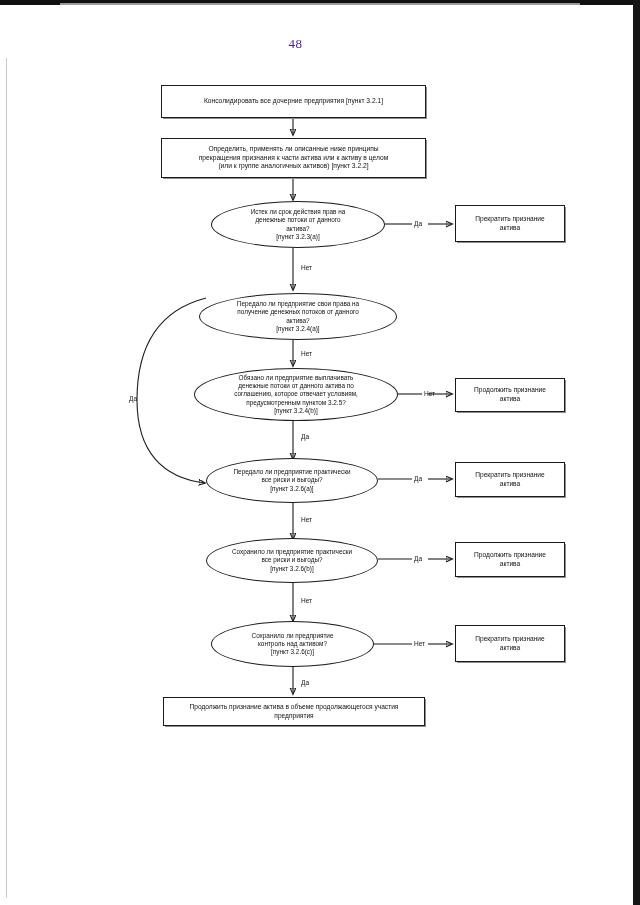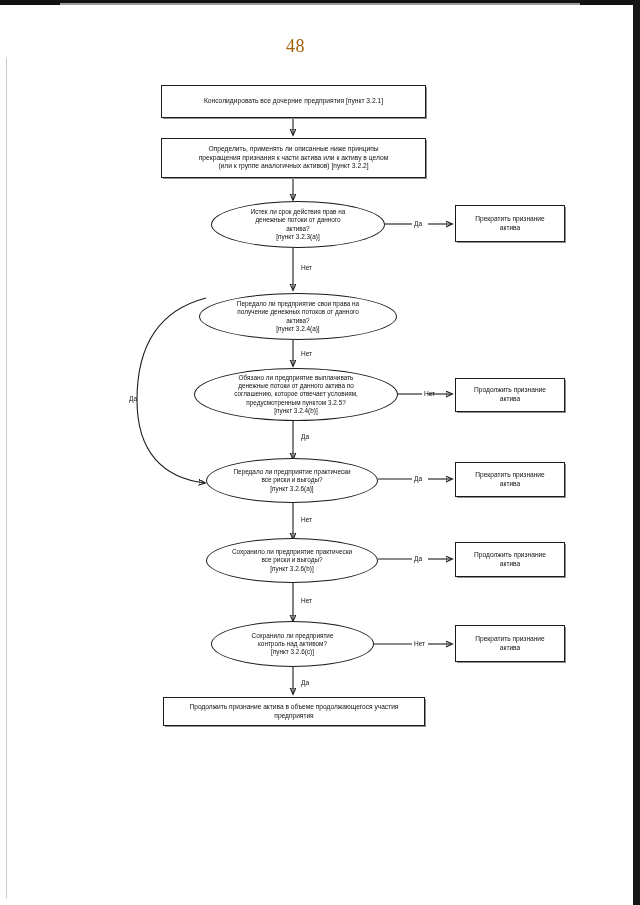--- a/index.html
+++ b/index.html
@@ -13,21 +13,21 @@
   
   #scan-top-band{position:absolute;left:0;top:0;width:640px;height:5px;background:#111;}
   #scan-right-band{position:absolute;right:0;top:0;width:7px;height:905px;background:#151515;}
   #scan-left-line{position:absolute;left:6px;top:58px;width:1px;height:840px;background:#c9c9c9;}
   #scan-top-grey{position:absolute;left:60px;top:3px;width:520px;height:2px;background:#9a9a9a;}
 
   #page{position:absolute;left:0;top:0;width:640px;height:905px;}
 
   #page-number{
     position:absolute;left:0;top:36px;width:591px;
-    text-align:center;font-size:18px;color:#a16207;
+    text-align:center;font-size:13px;color:#4c1d95;
     font-family:"Liberation Serif","DejaVu Serif",serif;
     letter-spacing:0.5px;
   }
 
   .node{position:absolute;box-sizing:border-box;}
 
   .proc{
     border:1px solid #1b1b1b;
     background:#fff;
     display:flex;align-items:center;justify-content:center;

